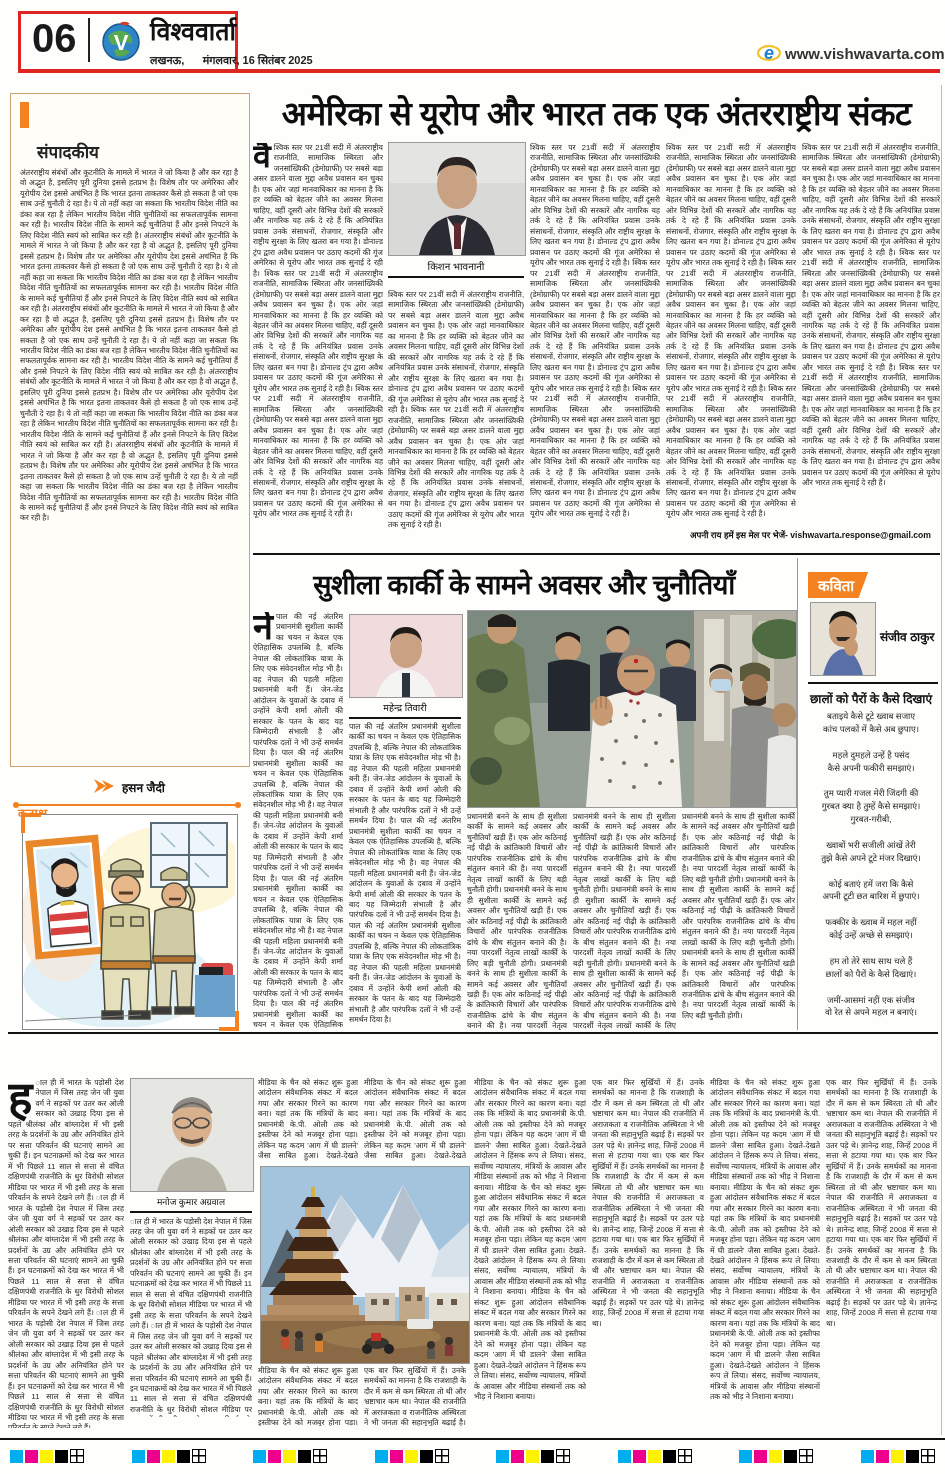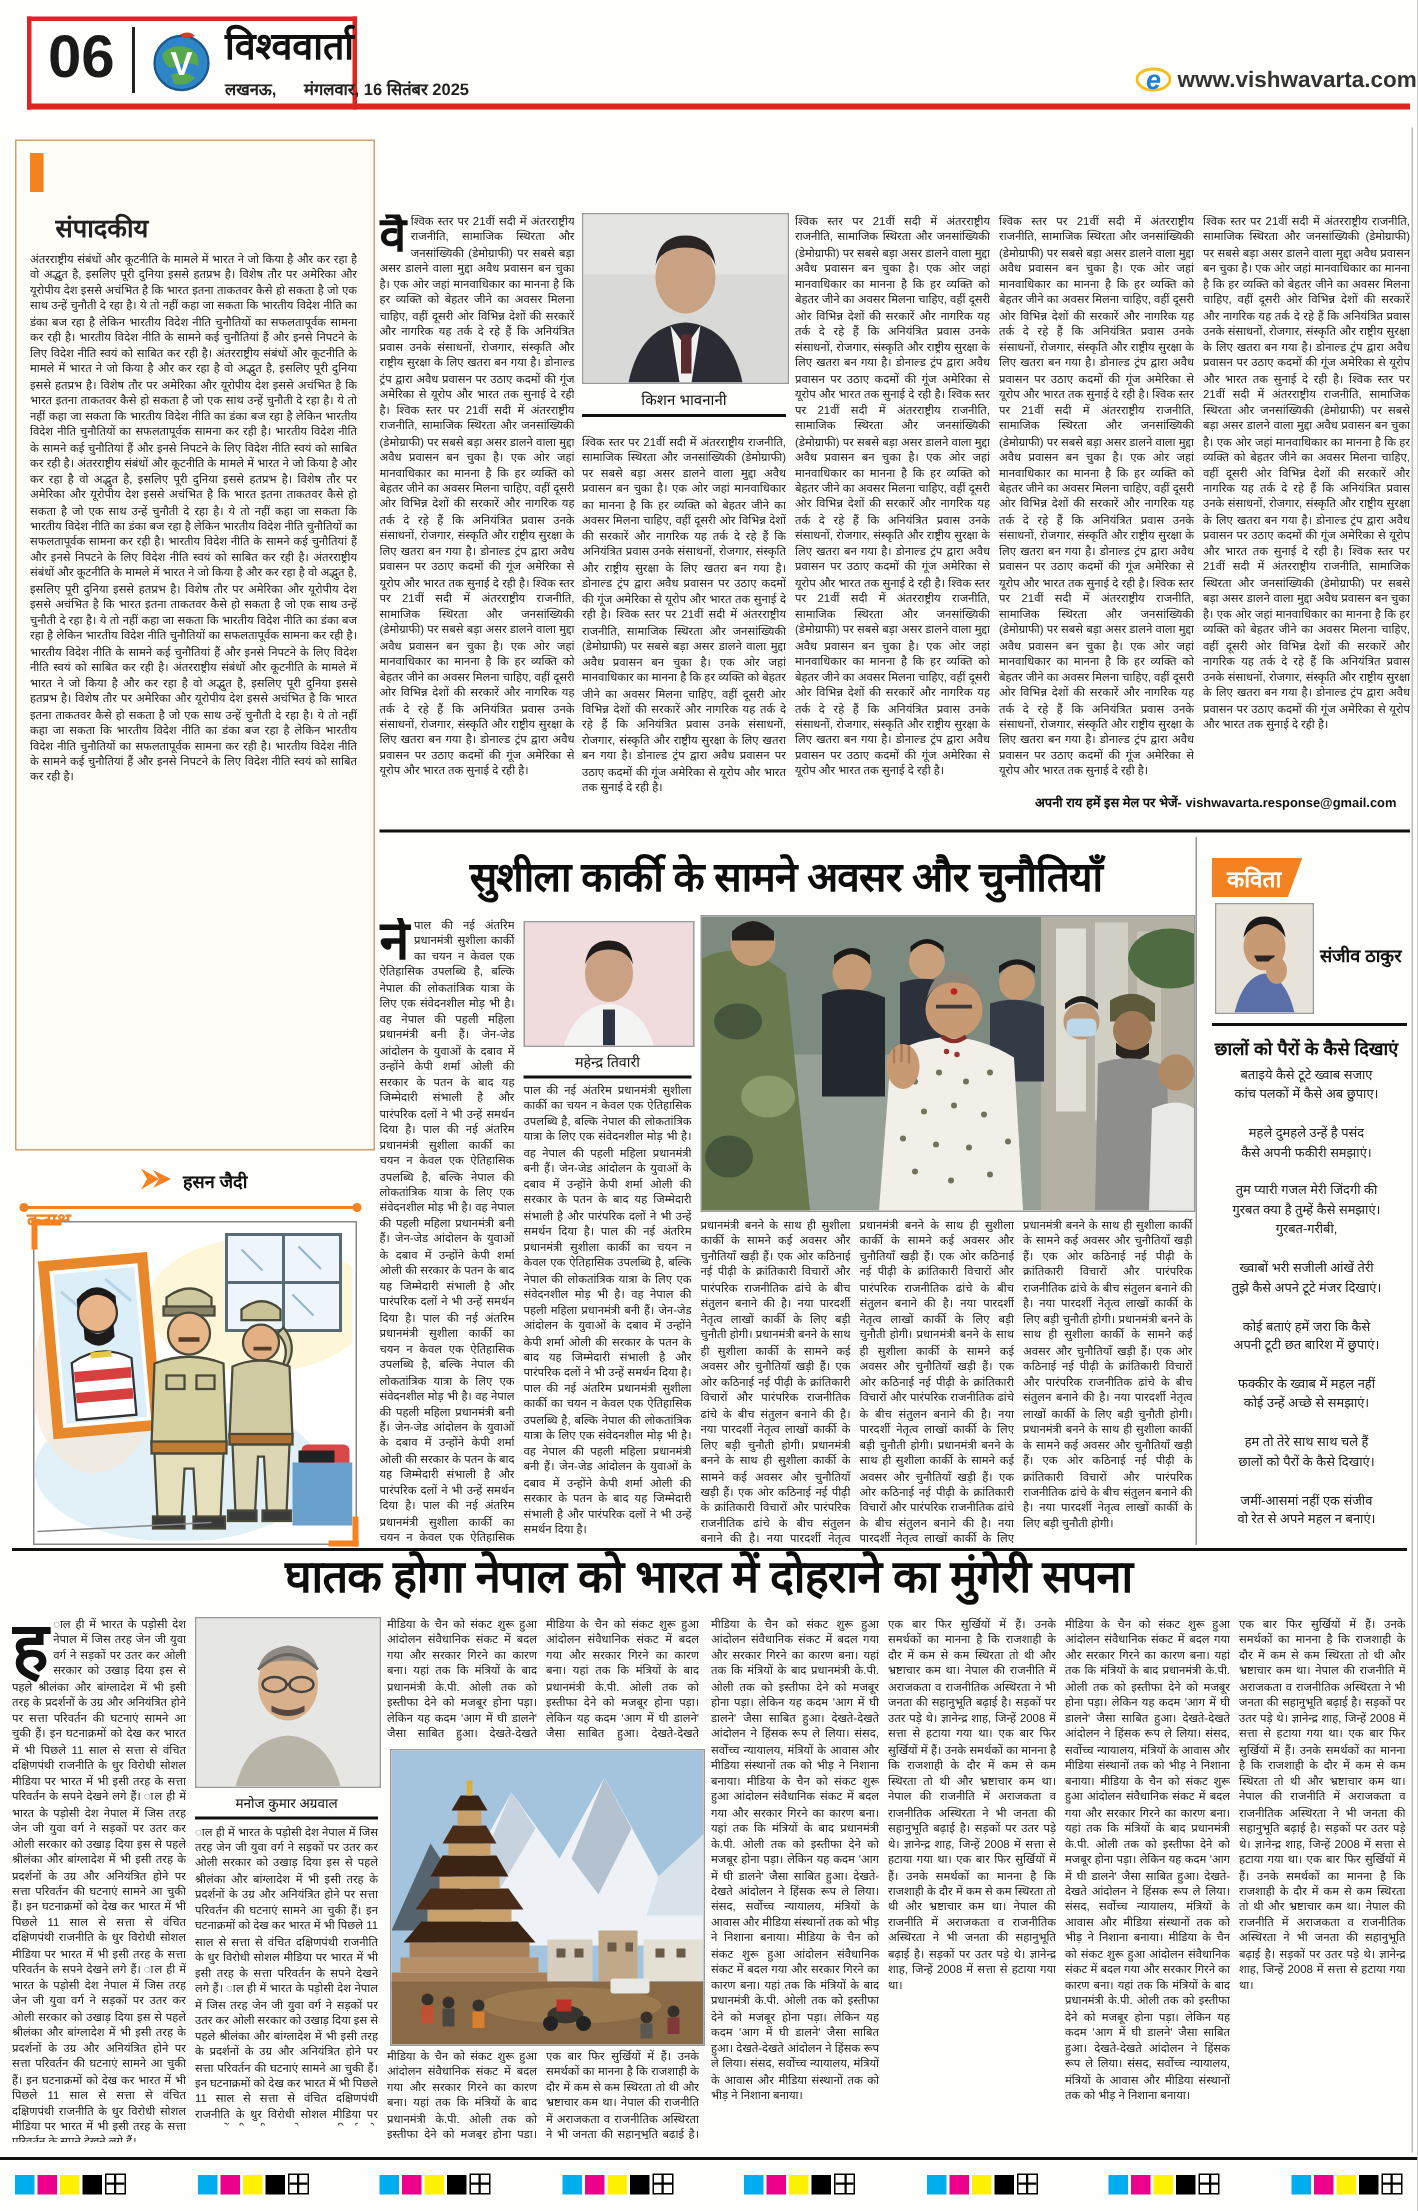--- a/index.html
+++ b/index.html
@@ -77,20 +77,21 @@
     <ellipse cx="12" cy="11" rx="11" ry="7" fill="none" stroke="#f2c021" stroke-width="2"></ellipse>
     <text x="12" y="17" text-anchor="middle" font-size="18" font-weight="bold" font-style="italic" fill="#1e7fd0">e</text>
   </svg>
   <div class="abs site" style="left:785px;top:45px;">www.vishwavarta.com</div>
 
   <div class="abs edit-box" style="left:10px;top:93px;width:238px;height:672px;"></div>
   <div class="abs orangebar" style="left:20px;top:102px;width:9px;height:26px;"></div>
   <div class="abs edit-head" style="left:37px;top:106px;">संपादकीय</div>
   <div class="abs bodytxt" style="left:20px;top:168px;width:218px;height:588px;">अंतरराष्ट्रीय संबंधों और कूटनीति के मामले में भारत ने जो किया है और कर रहा है वो अद्भुत है, इसलिए पूरी दुनिया इससे हतप्रभ है। विशेष तौर पर अमेरिका और यूरोपीय देश इससे अचंभित है कि भारत इतना ताकतवर कैसे हो सकता है जो एक साथ उन्हें चुनौती दे रहा है। ये तो नहीं कहा जा सकता कि भारतीय विदेश नीति का डंका बज रहा है लेकिन भारतीय विदेश नीति चुनौतियों का सफलतापूर्वक सामना कर रही है। भारतीय विदेश नीति के सामने कई चुनौतियां हैं और इनसे निपटने के लिए विदेश नीति स्वयं को साबित कर रही है। अंतरराष्ट्रीय संबंधों और कूटनीति के मामले में भारत ने जो किया है और कर रहा है वो अद्भुत है, इसलिए पूरी दुनिया इससे हतप्रभ है। विशेष तौर पर अमेरिका और यूरोपीय देश इससे अचंभित है कि भारत इतना ताकतवर कैसे हो सकता है जो एक साथ उन्हें चुनौती दे रहा है। ये तो नहीं कहा जा सकता कि भारतीय विदेश नीति का डंका बज रहा है लेकिन भारतीय विदेश नीति चुनौतियों का सफलतापूर्वक सामना कर रही है। भारतीय विदेश नीति के सामने कई चुनौतियां हैं और इनसे निपटने के लिए विदेश नीति स्वयं को साबित कर रही है। अंतरराष्ट्रीय संबंधों और कूटनीति के मामले में भारत ने जो किया है और कर रहा है वो अद्भुत है, इसलिए पूरी दुनिया इससे हतप्रभ है। विशेष तौर पर अमेरिका और यूरोपीय देश इससे अचंभित है कि भारत इतना ताकतवर कैसे हो सकता है जो एक साथ उन्हें चुनौती दे रहा है। ये तो नहीं कहा जा सकता कि भारतीय विदेश नीति का डंका बज रहा है लेकिन भारतीय विदेश नीति चुनौतियों का सफलतापूर्वक सामना कर रही है। भारतीय विदेश नीति के सामने कई चुनौतियां हैं और इनसे निपटने के लिए विदेश नीति स्वयं को साबित कर रही है। अंतरराष्ट्रीय संबंधों और कूटनीति के मामले में भारत ने जो किया है और कर रहा है वो अद्भुत है, इसलिए पूरी दुनिया इससे हतप्रभ है। विशेष तौर पर अमेरिका और यूरोपीय देश इससे अचंभित है कि भारत इतना ताकतवर कैसे हो सकता है जो एक साथ उन्हें चुनौती दे रहा है। ये तो नहीं कहा जा सकता कि भारतीय विदेश नीति का डंका बज रहा है लेकिन भारतीय विदेश नीति चुनौतियों का सफलतापूर्वक सामना कर रही है। भारतीय विदेश नीति के सामने कई चुनौतियां हैं और इनसे निपटने के लिए विदेश नीति स्वयं को साबित कर रही है। अंतरराष्ट्रीय संबंधों और कूटनीति के मामले में भारत ने जो किया है और कर रहा है वो अद्भुत है, इसलिए पूरी दुनिया इससे हतप्रभ है। विशेष तौर पर अमेरिका और यूरोपीय देश इससे अचंभित है कि भारत इतना ताकतवर कैसे हो सकता है जो एक साथ उन्हें चुनौती दे रहा है। ये तो नहीं कहा जा सकता कि भारतीय विदेश नीति का डंका बज रहा है लेकिन भारतीय विदेश नीति चुनौतियों का सफलतापूर्वक सामना कर रही है। भारतीय विदेश नीति के सामने कई चुनौतियां हैं और इनसे निपटने के लिए विदेश नीति स्वयं को साबित कर रही है।</div>
 
+  <div class="abs headline" style="left:253px;top:97px;width:687px;font-size:33px;">अमेरिका से यूरोप और भारत तक एक अंतरराष्ट्रीय संकट</div>
 
   <div class="abs bodytxt" style="left:253px;top:143px;width:130px;height:412px;">
     <span class="dropcap" style="font-size:32px;line-height:26px;">वै</span><span>श्विक स्तर पर 21वीं सदी में अंतरराष्ट्रीय राजनीति, सामाजिक स्थिरता और जनसांख्यिकी (डेमोग्राफी) पर सबसे बड़ा असर डालने वाला मुद्दा अवैध प्रवासन बन चुका है। एक ओर जहां मानवाधिकार का मानना है कि हर व्यक्ति को बेहतर जीने का अवसर मिलना चाहिए, वहीं दूसरी ओर विभिन्न देशों की सरकारें और नागरिक यह तर्क दे रहे हैं कि अनियंत्रित प्रवास उनके संसाधनों, रोजगार, संस्कृति और राष्ट्रीय सुरक्षा के लिए खतरा बन गया है। डोनाल्ड ट्रंप द्वारा अवैध प्रवासन पर उठाए कदमों की गूंज अमेरिका से यूरोप और भारत तक सुनाई दे रही है। श्विक स्तर पर 21वीं सदी में अंतरराष्ट्रीय राजनीति, सामाजिक स्थिरता और जनसांख्यिकी (डेमोग्राफी) पर सबसे बड़ा असर डालने वाला मुद्दा अवैध प्रवासन बन चुका है। एक ओर जहां मानवाधिकार का मानना है कि हर व्यक्ति को बेहतर जीने का अवसर मिलना चाहिए, वहीं दूसरी ओर विभिन्न देशों की सरकारें और नागरिक यह तर्क दे रहे हैं कि अनियंत्रित प्रवास उनके संसाधनों, रोजगार, संस्कृति और राष्ट्रीय सुरक्षा के लिए खतरा बन गया है। डोनाल्ड ट्रंप द्वारा अवैध प्रवासन पर उठाए कदमों की गूंज अमेरिका से यूरोप और भारत तक सुनाई दे रही है। श्विक स्तर पर 21वीं सदी में अंतरराष्ट्रीय राजनीति, सामाजिक स्थिरता और जनसांख्यिकी (डेमोग्राफी) पर सबसे बड़ा असर डालने वाला मुद्दा अवैध प्रवासन बन चुका है। एक ओर जहां मानवाधिकार का मानना है कि हर व्यक्ति को बेहतर जीने का अवसर मिलना चाहिए, वहीं दूसरी ओर विभिन्न देशों की सरकारें और नागरिक यह तर्क दे रहे हैं कि अनियंत्रित प्रवास उनके संसाधनों, रोजगार, संस्कृति और राष्ट्रीय सुरक्षा के लिए खतरा बन गया है। डोनाल्ड ट्रंप द्वारा अवैध प्रवासन पर उठाए कदमों की गूंज अमेरिका से यूरोप और भारत तक सुनाई दे रही है।</span>
   </div>
 
   <div class="abs" style="left:388px;top:142px;width:136px;">
     <svg class="photo-frame" width="136" height="112" viewBox="0 0 136 112">
       <rect width="136" height="112" fill="#d9d9d7"></rect>
       <rect width="136" height="40" fill="#e4e4e2"></rect>
       <ellipse cx="68" cy="42" rx="20" ry="24" fill="#c9a183"></ellipse>
@@ -274,21 +275,20 @@
       </g>
       <rect x="178" y="148" width="32" height="16" rx="4" fill="#d84848"></rect>
       <rect x="172" y="160" width="40" height="42" fill="#6aa0cc"></rect>
       <rect x="176" y="152" width="24" height="8" fill="#222"></rect>
       <line x1="2" y1="206" x2="118" y2="200" stroke="#888" stroke-width="1"></line>
     </svg>
   </div>
 
   <div class="abs rule" style="left:8px;top:1032px;width:930px;height:1.5px;"></div>
 
-  <div class="abs headline" style="left:8px;top:1036px;width:929px;font-size:30px;">घातक होगा नेपाल को भारत में दोहराने का मुंगेरी सपना</div>
 
   <div class="abs bodytxt" style="left:8px;top:1078px;width:116px;height:350px;">
     <span class="dropcap" style="font-size:46px;line-height:40px;">ह</span><span>ाल ही में भारत के पड़ोसी देश नेपाल में जिस तरह जेन जी युवा वर्ग ने सड़कों पर उतर कर ओली सरकार को उखाड़ दिया इस से पहले श्रीलंका और बांग्लादेश में भी इसी तरह के प्रदर्शनों के उग्र और अनियंत्रित होने पर सत्ता परिवर्तन की घटनाएं सामने आ चुकी हैं। इन घटनाक्रमों को देख कर भारत में भी पिछले 11 साल से सत्ता से वंचित दक्षिणपंथी राजनीति के धुर विरोधी सोशल मीडिया पर भारत में भी इसी तरह के सत्ता परिवर्तन के सपने देखने लगे हैं। ाल ही में भारत के पड़ोसी देश नेपाल में जिस तरह जेन जी युवा वर्ग ने सड़कों पर उतर कर ओली सरकार को उखाड़ दिया इस से पहले श्रीलंका और बांग्लादेश में भी इसी तरह के प्रदर्शनों के उग्र और अनियंत्रित होने पर सत्ता परिवर्तन की घटनाएं सामने आ चुकी हैं। इन घटनाक्रमों को देख कर भारत में भी पिछले 11 साल से सत्ता से वंचित दक्षिणपंथी राजनीति के धुर विरोधी सोशल मीडिया पर भारत में भी इसी तरह के सत्ता परिवर्तन के सपने देखने लगे हैं। ाल ही में भारत के पड़ोसी देश नेपाल में जिस तरह जेन जी युवा वर्ग ने सड़कों पर उतर कर ओली सरकार को उखाड़ दिया इस से पहले श्रीलंका और बांग्लादेश में भी इसी तरह के प्रदर्शनों के उग्र और अनियंत्रित होने पर सत्ता परिवर्तन की घटनाएं सामने आ चुकी हैं। इन घटनाक्रमों को देख कर भारत में भी पिछले 11 साल से सत्ता से वंचित दक्षिणपंथी राजनीति के धुर विरोधी सोशल मीडिया पर भारत में भी इसी तरह के सत्ता परिवर्तन के सपने देखने लगे हैं।</span>
   </div>
 
   <div class="abs" style="left:130px;top:1078px;width:122px;">
     <svg class="photo-frame" width="122" height="112" viewBox="0 0 122 112">
       <rect width="122" height="112" fill="#e6e6e2"></rect>
       <ellipse cx="61" cy="44" rx="20" ry="24" fill="#d9b08c"></ellipse>
       <path d="M41 34 Q44 20 61 18 Q78 20 81 34 Q76 28 61 28 Q46 28 41 34Z" fill="#8f8a84"></path>

